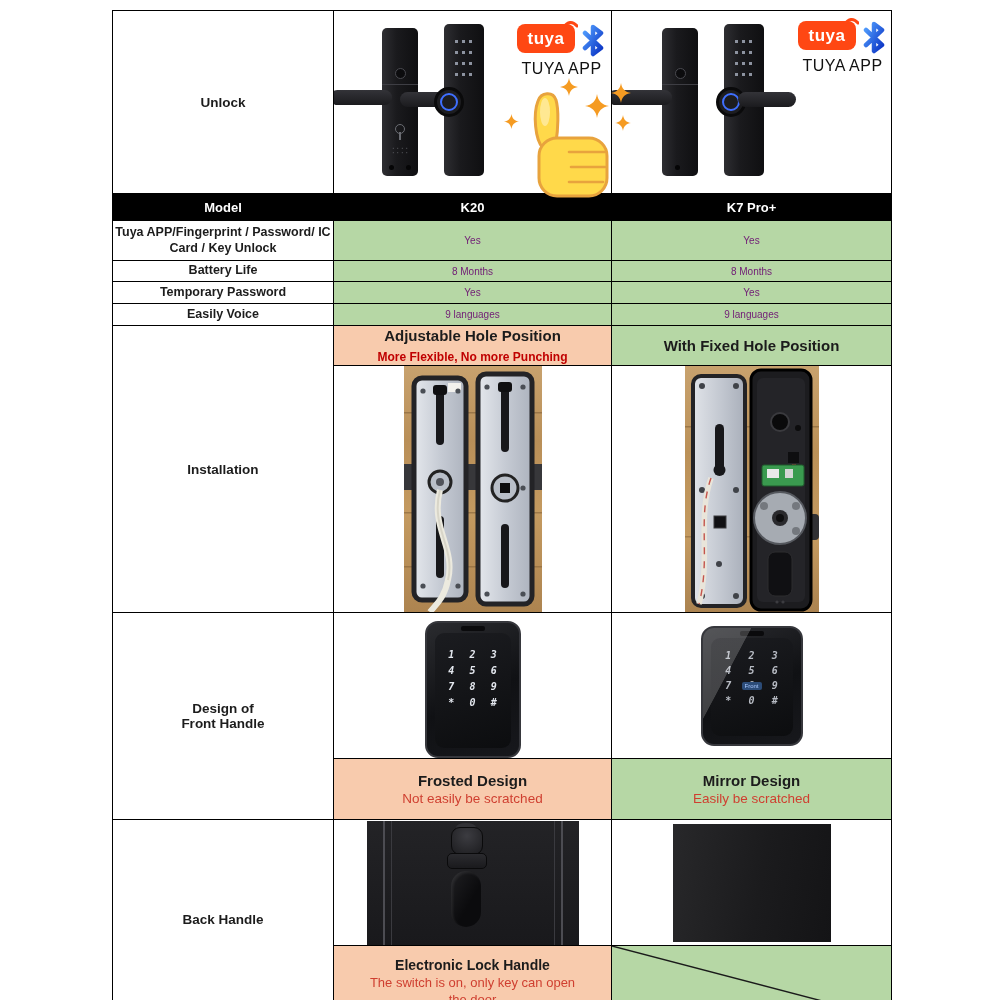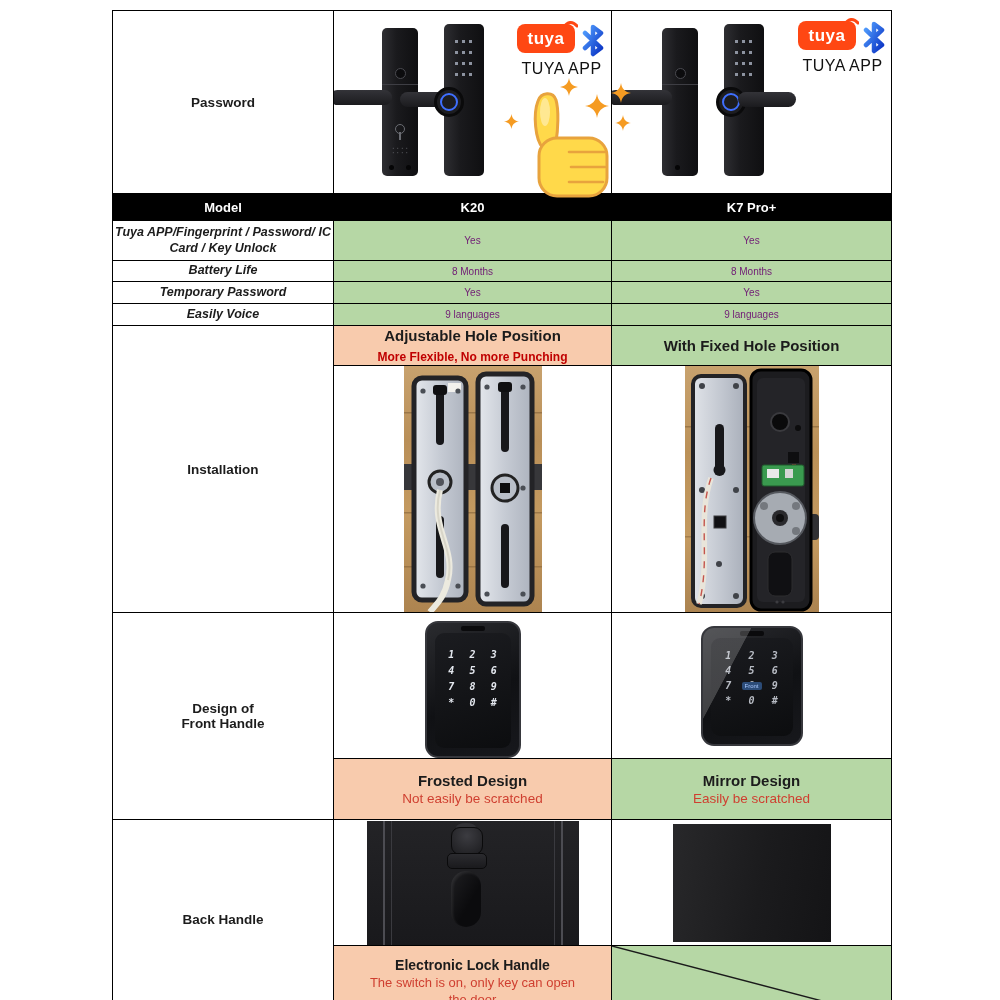--- a/index.html
+++ b/index.html
@@ -8,21 +8,21 @@
   table.cmp{position:absolute;left:112px;top:10px;width:779px;border-collapse:collapse;table-layout:fixed;}
   td{border:1.5px solid #000;padding:0;vertical-align:middle;text-align:center;overflow:hidden;}
   .cell{position:relative;width:100%;height:100%;display:flex;align-items:center;justify-content:center;flex-direction:column;}
   .preline{white-space:pre-line;}
   
   .r-display td{height:182px}.r-model td{height:26px}.r-f1 td{height:39px}.r-f2 td{height:20px}
   .r-f3 td{height:21px}.r-f4 td{height:21px}.r-insthead td{height:39px}.r-instimg td{height:246px}
   .r-kp td{height:129px}.r-kplabel td{height:60px}.r-back td{height:125px}.r-backlabel td{height:73px}
   
   .lbl{font-weight:bold;font-size:13.5px;}
-  .lbl-sm{font-weight:bold;font-size:12.5px;line-height:1.25;font-style:italic;}
+  .lbl-sm{font-weight:bold;font-size:12.5px;line-height:1.25;}
   .model-row td{background:#000;color:#fff;font-weight:bold;font-size:13px;text-align:center;}
   .val{font-weight:normal;font-size:10px;color:#701a75;}
   .bg-green{background:var(--highlight-green);}
   .bg-orange{background:var(--highlight-orange);}
   .sec-title{font-weight:bold;font-size:15px;}
   .sec-sub-red{font-weight:bold;font-size:12px;color:var(--warn-red);margin-top:6px;}
   .soft-red{font-size:13.5px;color:var(--sub-red);margin-top:2px;}
   .back-title{font-weight:bold;font-size:14px;}
   .back-sub{font-size:13px;color:var(--sub-red);line-height:1.3;margin-top:2px;padding:0 30px;}
   
@@ -94,21 +94,21 @@
   <table class="cmp">
     <colgroup>
         <col style="width:221px">
         <col style="width:278px">
         <col style="width:280px">
       </colgroup>
 
     <tbody>
         <tr class="r-display">
       <td>
-            <div class="cell lbl">Password</div>
+            <div class="cell lbl">Unlock</div>
           </td>
       <td>
         <div class="cell">
           <div class="lock-photo">
             <div class="unit u-back">
               <div class="seam"></div>
                   <div class="emblem"></div>
                   <div class="keyhole"></div>
               <div class="speaker"></div>
               <div class="btm-dot" style="left:7px"></div>

